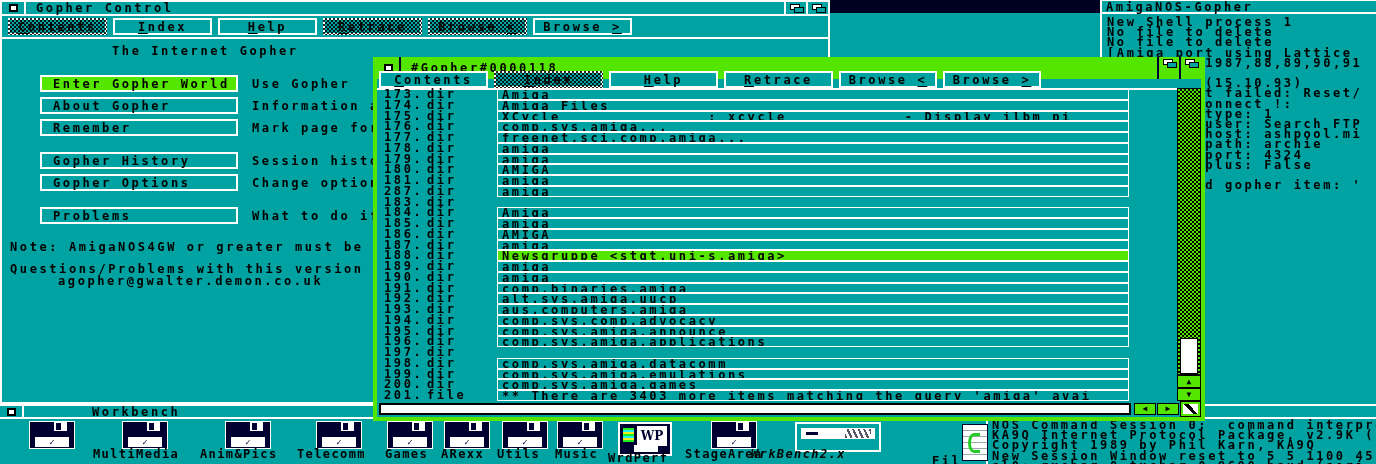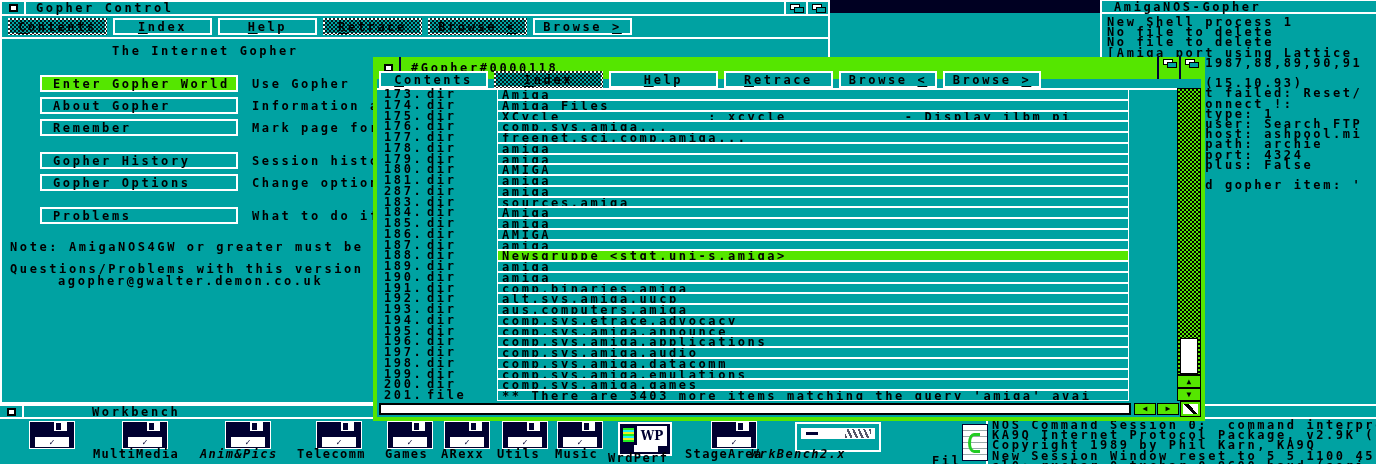--- a/index.html
+++ b/index.html
@@ -164,21 +164,21 @@
       </div>
       <span class="mdesc t" style="top: 209px;">What to do if</span>
     </div>
   <span class="abs t" style="left:8px; top:240px;">Note: AmigaNOS4GW or greater must be</span>
   <span class="abs t" style="left:8px; top:262px;">Questions/Problems with this version</span>
   <span class="abs t" style="left:56px; top:274px;">agopher@gwalter.demon.co.uk</span>
 </div>
 
 <div id="anos-win" class="win">
   <div class="titlebar">
-    <span class="title t" style="padding-left:12px;">AmigaNOS-Gopher</span>
+    <span class="title t" style="padding-left:4px;">AmigaNOS-Gopher</span>
   </div>
   <pre id="anos-pre" class="t">New Shell process 1
 No file to delete
 No file to delete
 [Amiga port using Lattice
           1987,88,89,90,91
 
           (15.10.93)
           t failed: Reset/
           onnect !:
@@ -219,21 +219,21 @@
       </div>
       <span class="icon-label t" style="left: 93px;">MultiMedia</span>
       <div class="icon-g" style="left: 226px;">
         <div class="disk">
           <div class="shutter">
             <i></i>
           </div>
           <div class="dlabel">✓</div>
         </div>
       </div>
-      <span class="icon-label t" style="left: 200px; font-style: italic;">Anim&amp;Pics</span>
+      <span class="icon-label t" style="left: 200px;">Anim&amp;Pics</span>
       <div class="icon-g" style="left: 317px;">
         <div class="disk">
           <div class="shutter">
             <i></i>
           </div>
           <div class="dlabel">✓</div>
         </div>
       </div>
       <span class="icon-label t" style="left: 297px;">Telecomm</span>
       <div class="icon-g" style="left: 388px;">
@@ -345,35 +345,35 @@
       <div class="row t"><span class="num">173.</span><span class="rtype">dir</span><div class="cell">Amiga</div></div>
       <div class="row t"><span class="num">174.</span><span class="rtype">dir</span><div class="cell">Amiga Files</div></div>
       <div class="row t"><span class="num">175.</span><span class="rtype">dir</span><div class="cell">XCycle               : xcycle            - Display ilbm pi</div></div>
       <div class="row t"><span class="num">176.</span><span class="rtype">dir</span><div class="cell">comp.sys.amiga...</div></div>
       <div class="row t"><span class="num">177.</span><span class="rtype">dir</span><div class="cell">freenet.sci.comp.amiga...</div></div>
       <div class="row t"><span class="num">178.</span><span class="rtype">dir</span><div class="cell">amiga</div></div>
       <div class="row t"><span class="num">179.</span><span class="rtype">dir</span><div class="cell">amiga</div></div>
       <div class="row t"><span class="num">180.</span><span class="rtype">dir</span><div class="cell">AMIGA</div></div>
       <div class="row t"><span class="num">181.</span><span class="rtype">dir</span><div class="cell">amiga</div></div>
       <div class="row t"><span class="num">287.</span><span class="rtype">dir</span><div class="cell">amiga</div></div>
-      <div class="row t"><span class="num">183.</span><span class="rtype">dir</span><div class="cell">sources.amiga</div></div>
+      <div class="row t"><span class="num">183.</span><span class="rtype">dir</span></div>
       <div class="row t"><span class="num">184.</span><span class="rtype">dir</span><div class="cell">Amiga</div></div>
       <div class="row t"><span class="num">185.</span><span class="rtype">dir</span><div class="cell">amiga</div></div>
       <div class="row t"><span class="num">186.</span><span class="rtype">dir</span><div class="cell">AMIGA</div></div>
       <div class="row t"><span class="num">187.</span><span class="rtype">dir</span><div class="cell">amiga</div></div>
       <div class="row t"><span class="num">188.</span><span class="rtype">dir</span><div class="cell sel">Newsgruppe &lt;stgt.uni-s.amiga&gt;</div></div>
       <div class="row t"><span class="num">189.</span><span class="rtype">dir</span><div class="cell">amiga</div></div>
       <div class="row t"><span class="num">190.</span><span class="rtype">dir</span><div class="cell">amiga</div></div>
       <div class="row t"><span class="num">191.</span><span class="rtype">dir</span><div class="cell">comp.binaries.amiga</div></div>
       <div class="row t"><span class="num">192.</span><span class="rtype">dir</span><div class="cell">alt.sys.amiga.uucp</div></div>
       <div class="row t"><span class="num">193.</span><span class="rtype">dir</span><div class="cell">aus.computers.amiga</div></div>
-      <div class="row t"><span class="num">194.</span><span class="rtype">dir</span><div class="cell">comp.sys.etrace.advocacy</div></div>
+      <div class="row t"><span class="num">194.</span><span class="rtype">dir</span><div class="cell">comp.sys.comp.advocacy</div></div>
       <div class="row t"><span class="num">195.</span><span class="rtype">dir</span><div class="cell">comp.sys.amiga.announce</div></div>
       <div class="row t"><span class="num">196.</span><span class="rtype">dir</span><div class="cell">comp.sys.amiga.applications</div></div>
-      <div class="row t"><span class="num">197.</span><span class="rtype">dir</span><div class="cell">comp.sys.amiga.audio</div></div>
+      <div class="row t"><span class="num">197.</span><span class="rtype">dir</span></div>
       <div class="row t"><span class="num">198.</span><span class="rtype">dir</span><div class="cell">comp.sys.amiga.datacomm</div></div>
       <div class="row t"><span class="num">199.</span><span class="rtype">dir</span><div class="cell">comp.sys.amiga.emulations</div></div>
       <div class="row t"><span class="num">200.</span><span class="rtype">dir</span><div class="cell">comp.sys.amiga.games</div></div>
       <div class="row t"><span class="num">201.</span><span class="rtype">file</span><div class="cell">** There are 3403 more items matching the query 'amiga' avai</div></div>
     </div>
   <div class="vtrack">
     <div class="vthumb"></div>
   </div>
   <div id="vup" class="sbtn">▲</div>
   <div id="vdown" class="sbtn">▼</div>

